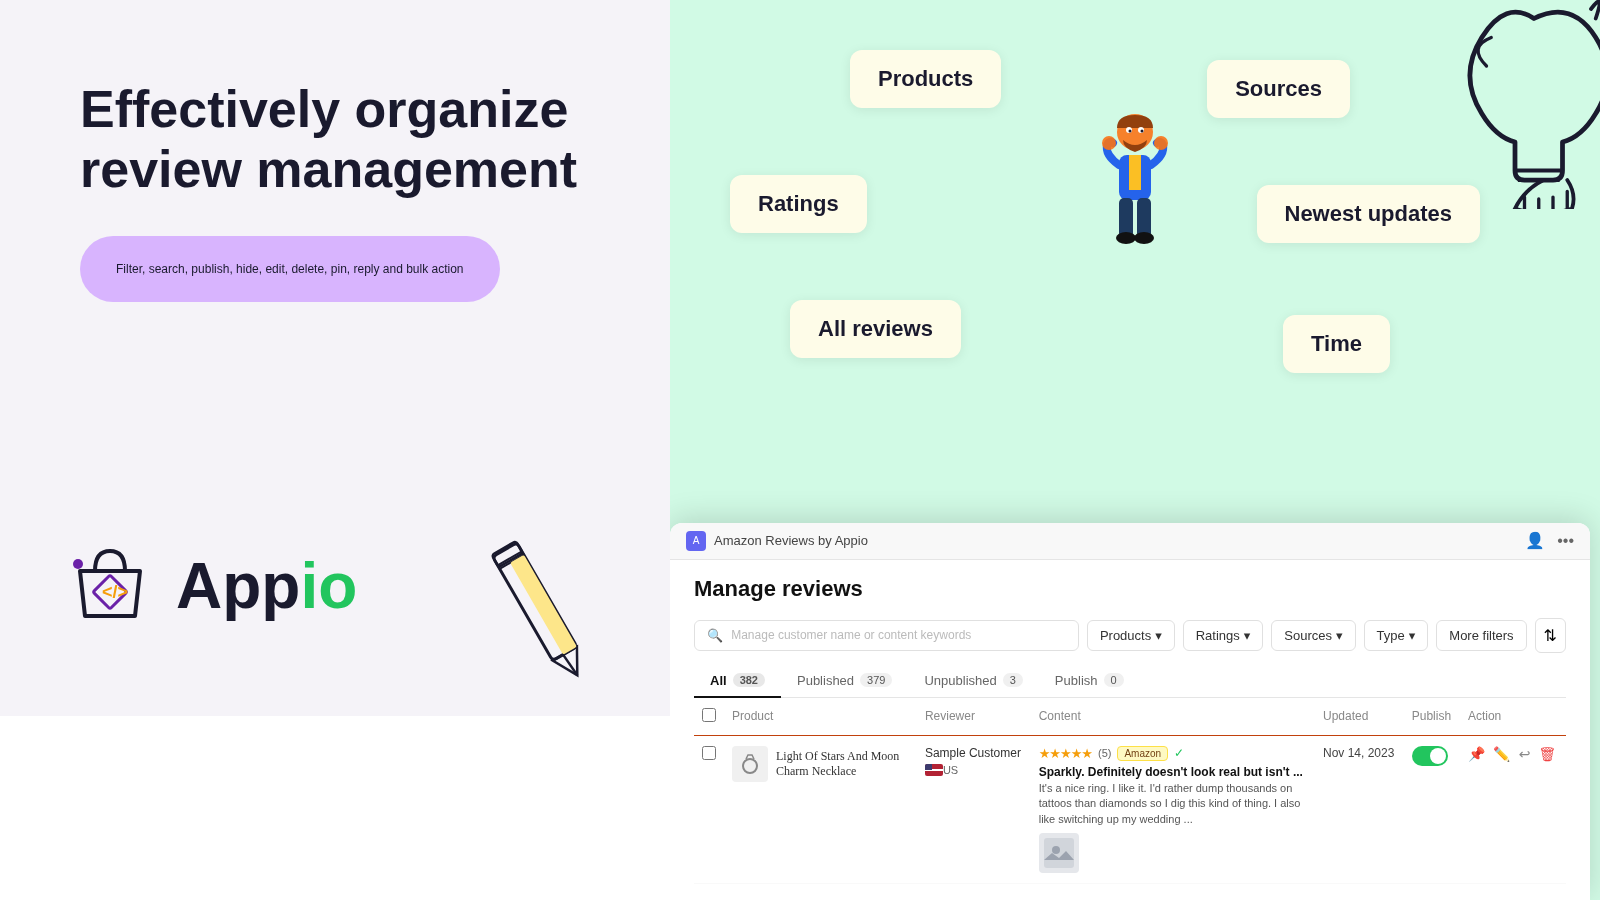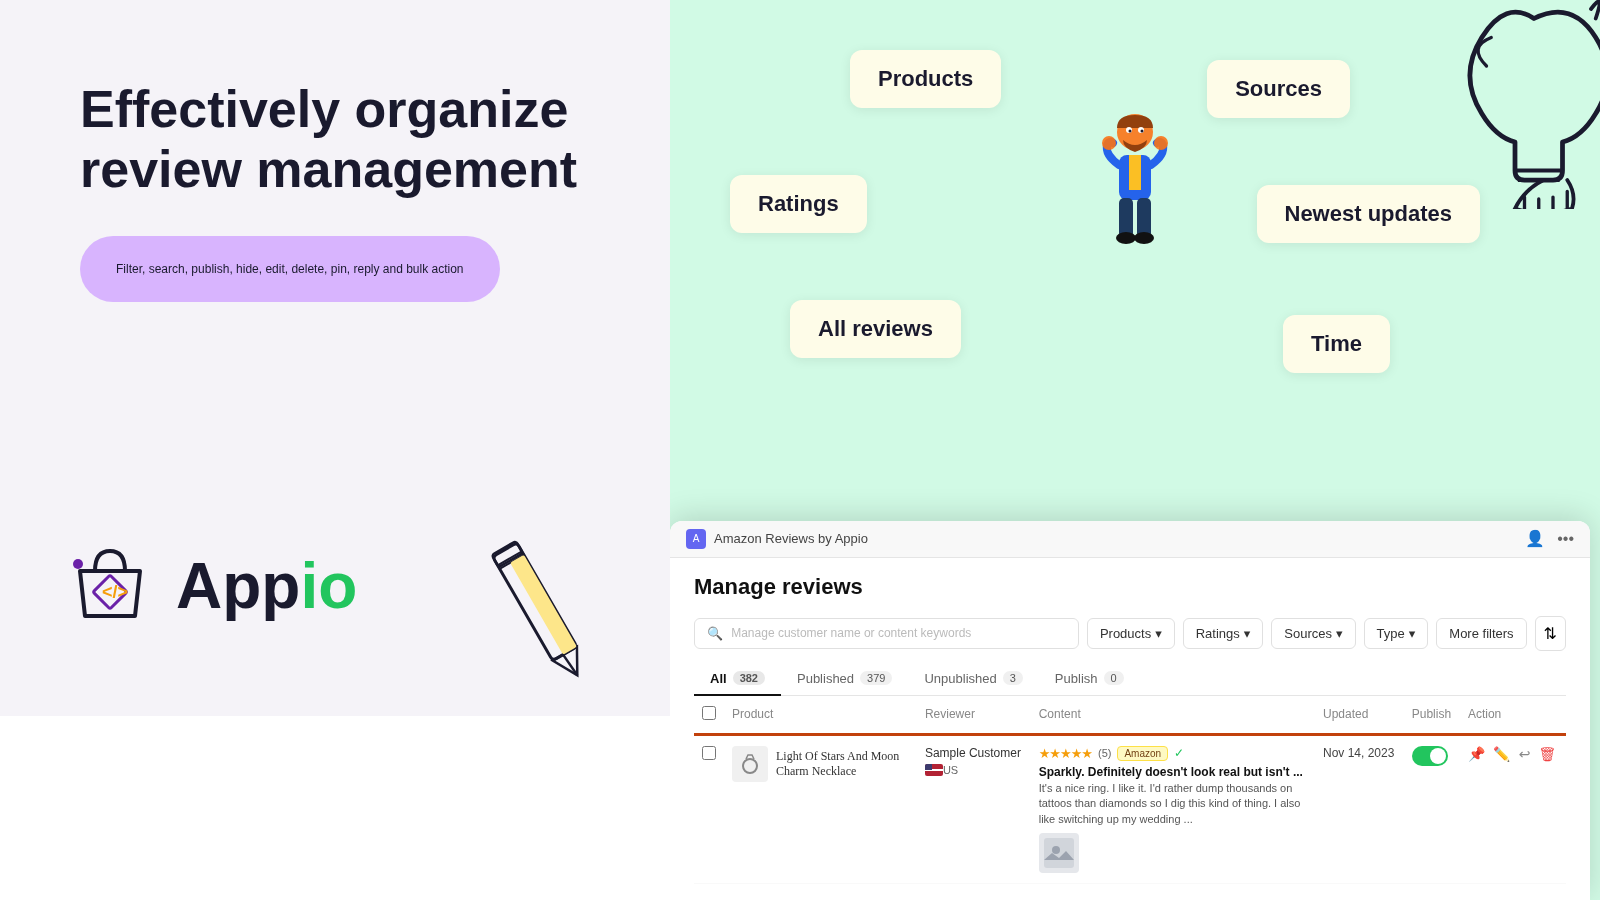--- a/index.html
+++ b/index.html
@@ -248,21 +248,21 @@
       width: 100%;
       border-collapse: collapse;
       font-size: 12px;
     }
 
     .review-table th {
       text-align: left;
       padding: 10px 8px;
       color: #888;
       font-weight: 500;
-      border-bottom: 3px solid #c2410c;
+      border-bottom: 1px solid #c2410c;
       font-size: 12px;
     }
 
     .review-table td {
       padding: 10px 8px;
       vertical-align: top;
       border-bottom: 1px solid #f9f9f9;
     }
 
     .product-cell {

